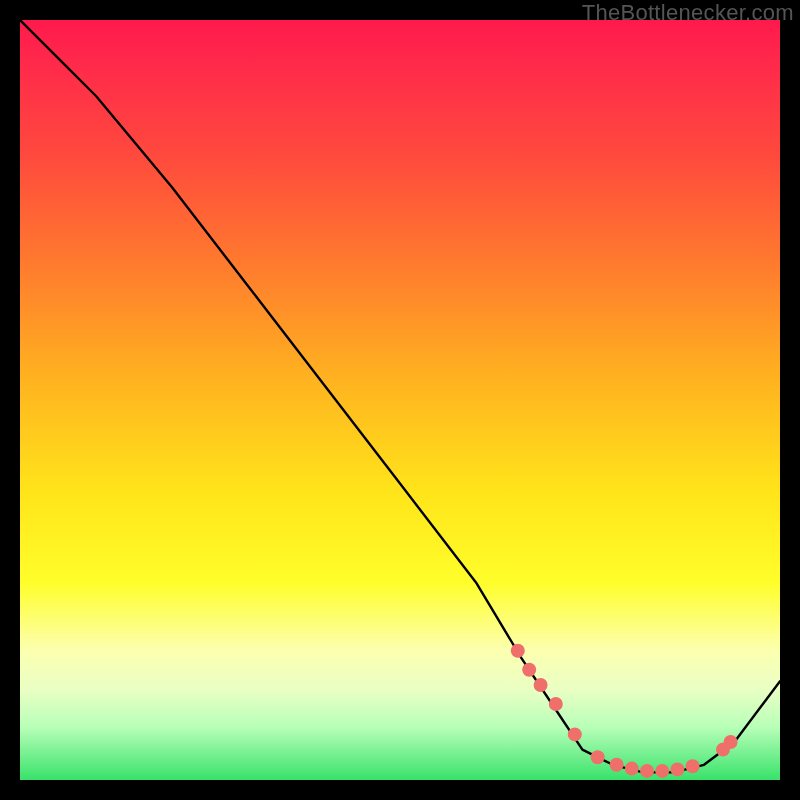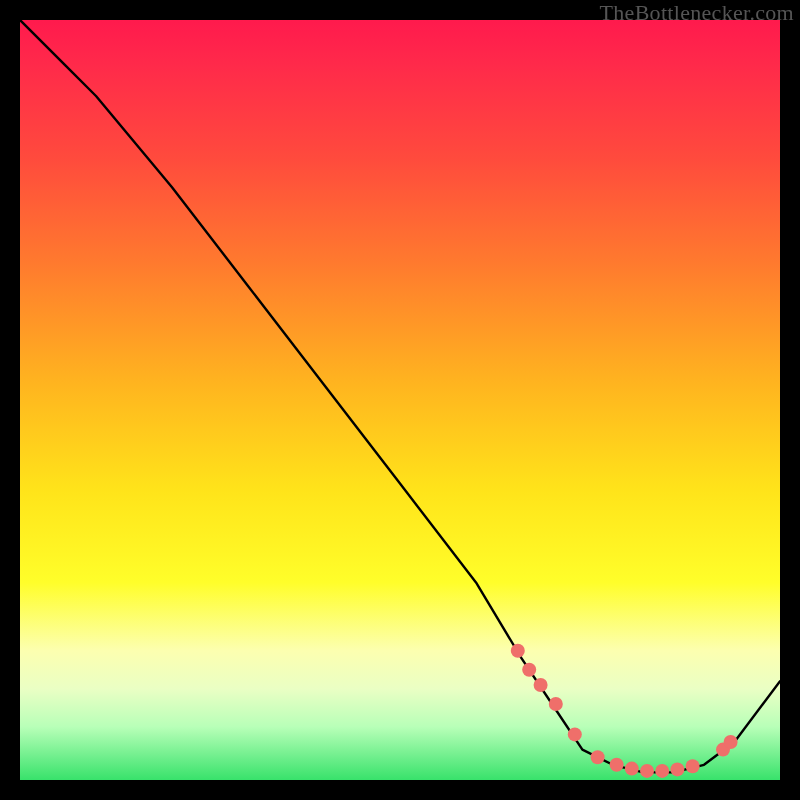--- a/index.html
+++ b/index.html
@@ -8,21 +8,20 @@
     width: 800px;
     height: 800px;
     background: #000;
     overflow: hidden;
     font-family: Arial, Helvetica, sans-serif;
   }
   .frame {
     position: absolute;
     inset: 0;
     background: #000;
-    font-family: Liberation Serif, serif;
   }
   .plot-area {
     position: absolute;
     left: 20px;
     top: 20px;
     width: 760px;
     height: 760px;
     overflow: hidden;
   }
   .gradient {

